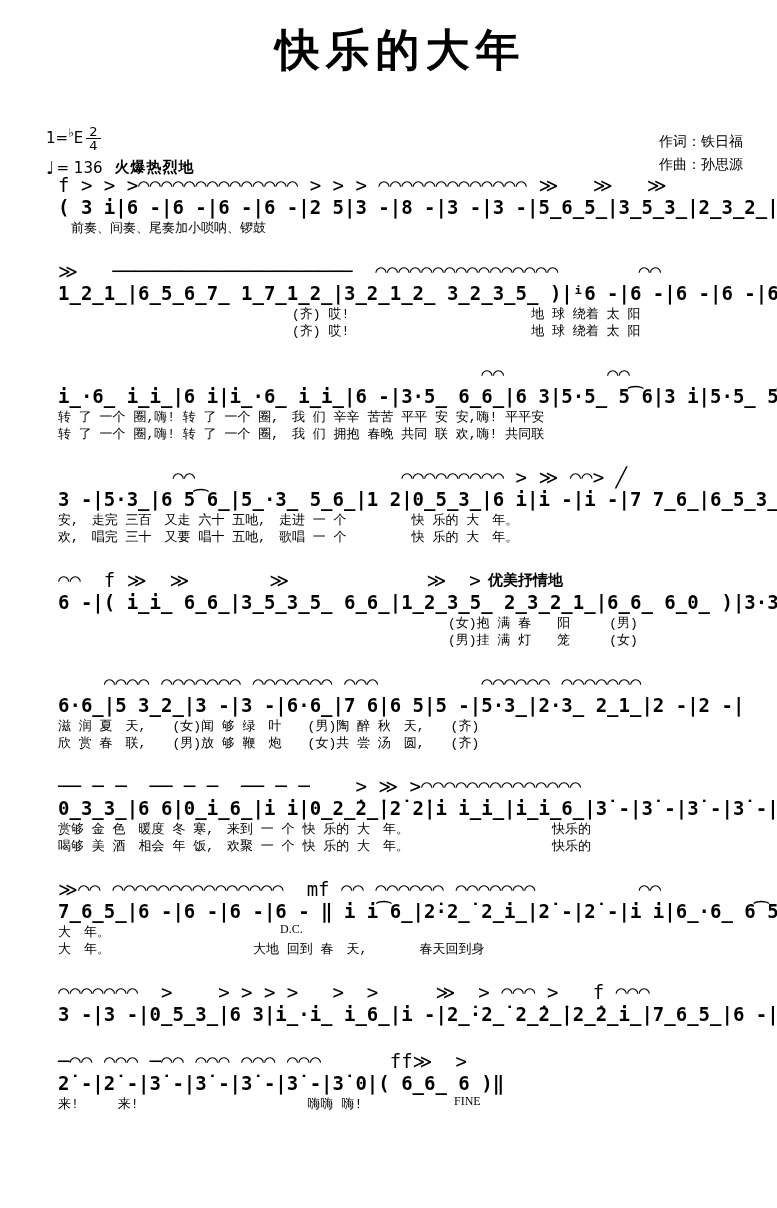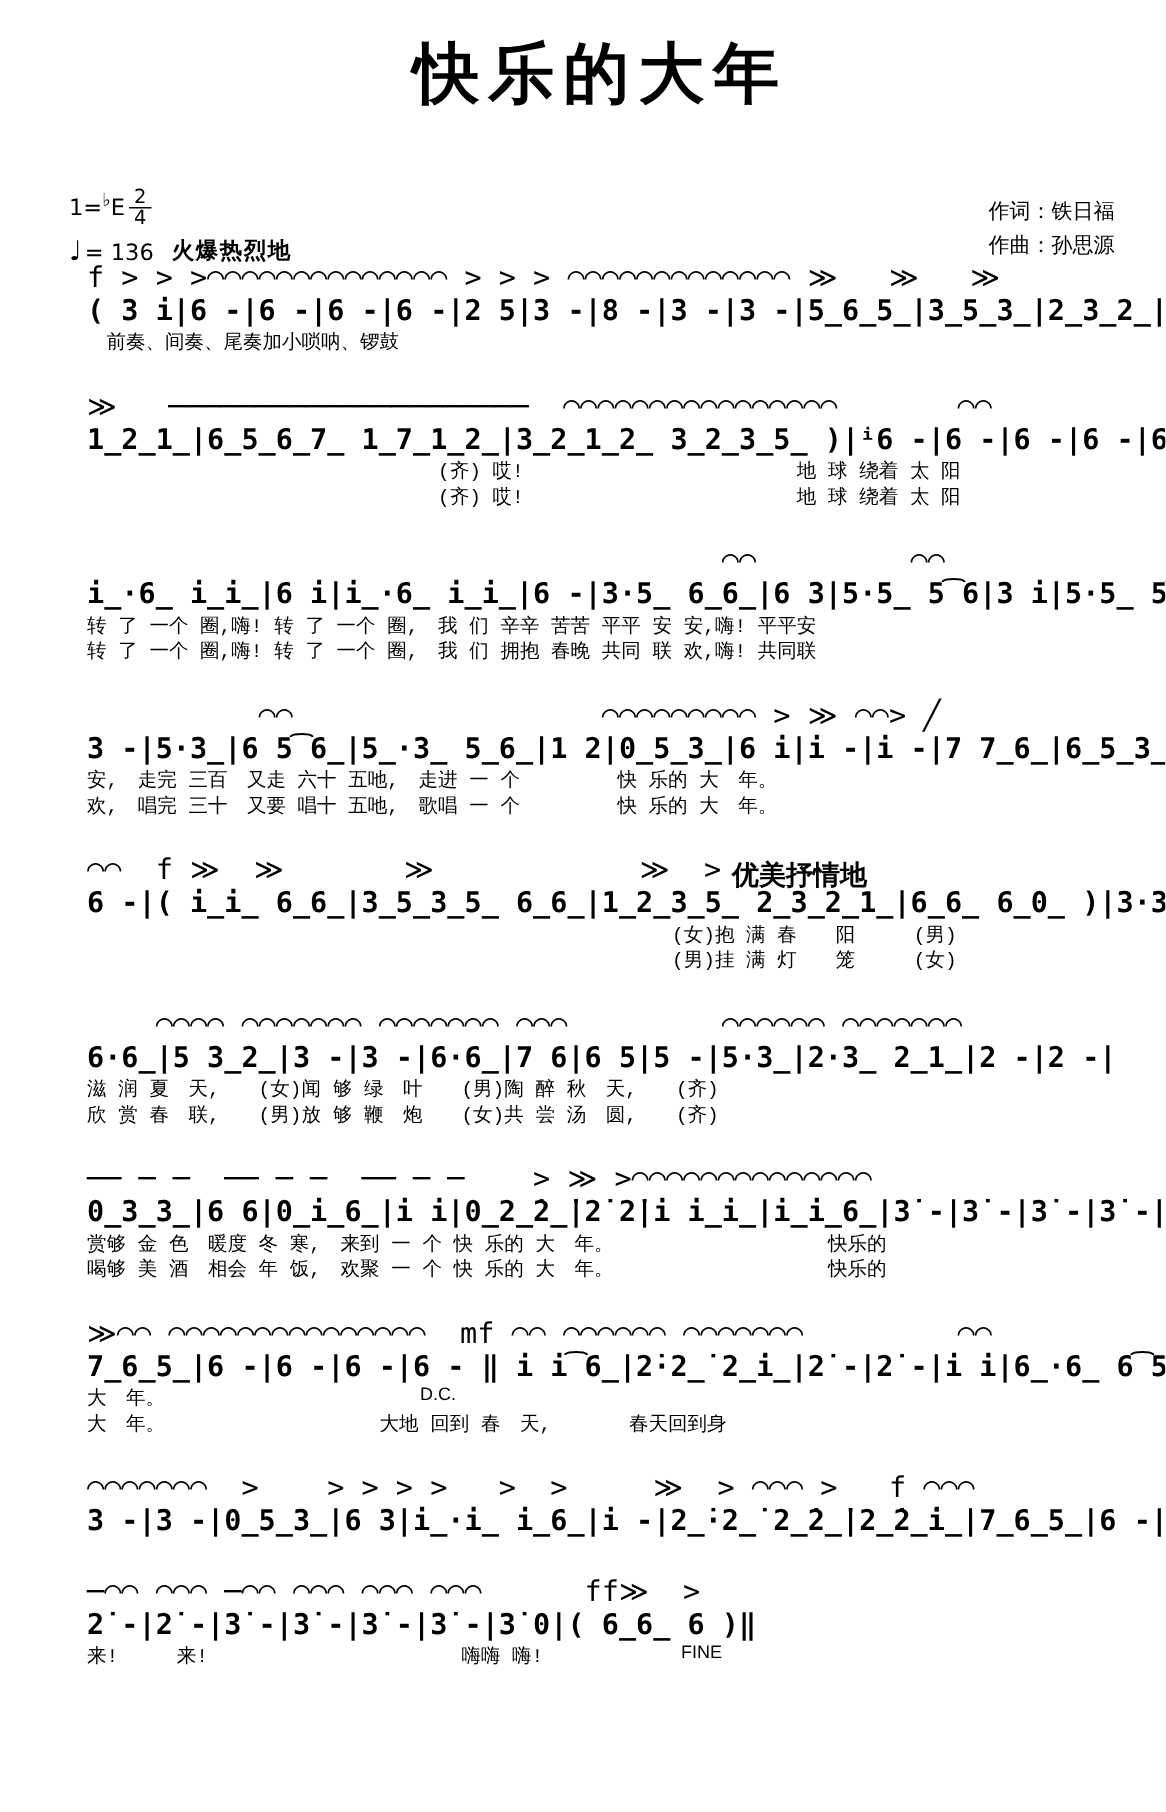--- a/index.html
+++ b/index.html
@@ -20,22 +20,22 @@
   .tempo-row{margin-top:3px;font-size:15px;display:flex;align-items:center;}
   .qnote{font-size:18px;margin-right:2px;}
   .tempo-expr{font-weight:bold;margin-left:12px;font-size:15px;letter-spacing:1px;}
   .systems{position:absolute;top:176px;left:0;right:0;padding-left:58px;}
   .system{position:relative;margin-bottom:25px;}
   .orn{font-family:"DejaVu Sans Mono","DejaVu Sans",monospace;font-size:19px;
        line-height:18px;height:18px;white-space:pre;overflow:visible;}
   .notes{font-family:"DejaVu Sans Mono","DejaVu Sans",monospace;font-weight:bold;
          font-size:19px;line-height:26px;white-space:pre;}
   .lyr{font-size:13px;line-height:17px;white-space:pre;font-family:Liberation Mono, monospace;}
-  .sub-label{position:absolute;font-size:12px;font-family:Liberation Sans, sans-serif;}
-  .top-label{position:absolute;font-size:18px;font-weight:bold;}
+  .sub-label{position:absolute;font-size:12px;font-family:Liberation Serif, serif;}
+  .top-label{position:absolute;font-size:15px;font-weight:bold;}
   .sys5 .top-label{left:430px;top:0px;}
   .sys8 .sub-label{left:222px;top:42px;}
   .sys10 .sub-label{left:396px;top:42px;}
 </style>
 </head>
 <body>
 
 <div class="page">
 
   <h1 class="title">快乐的大年</h1>

